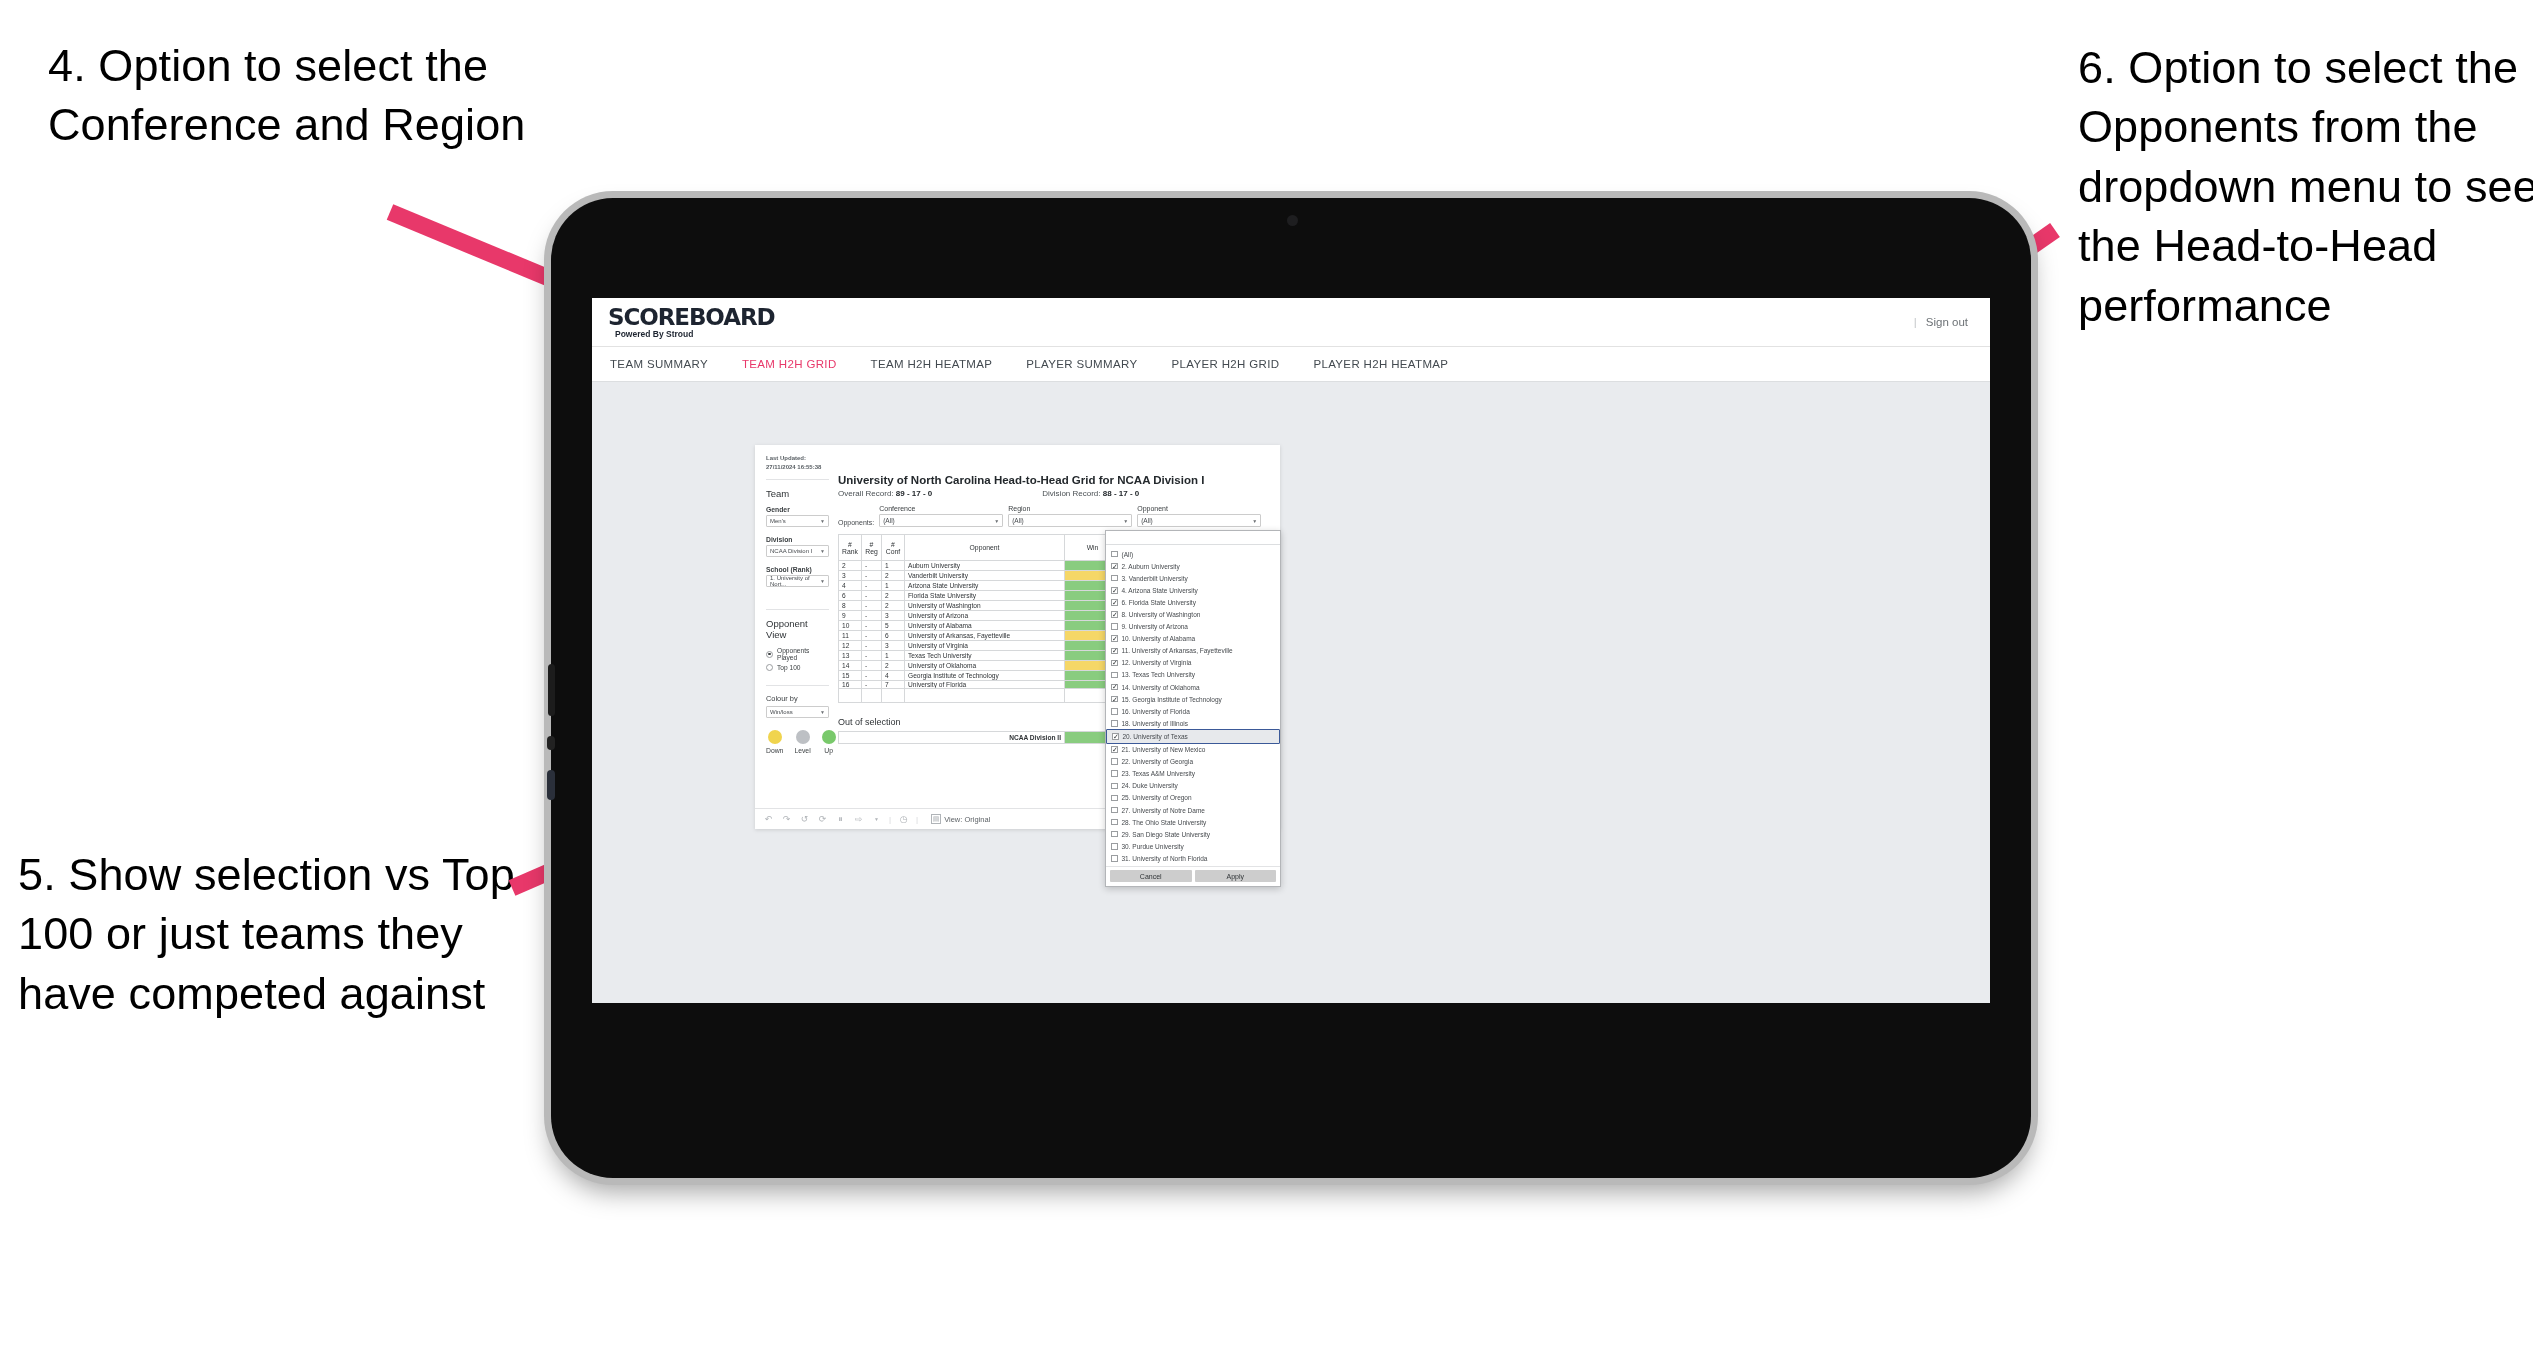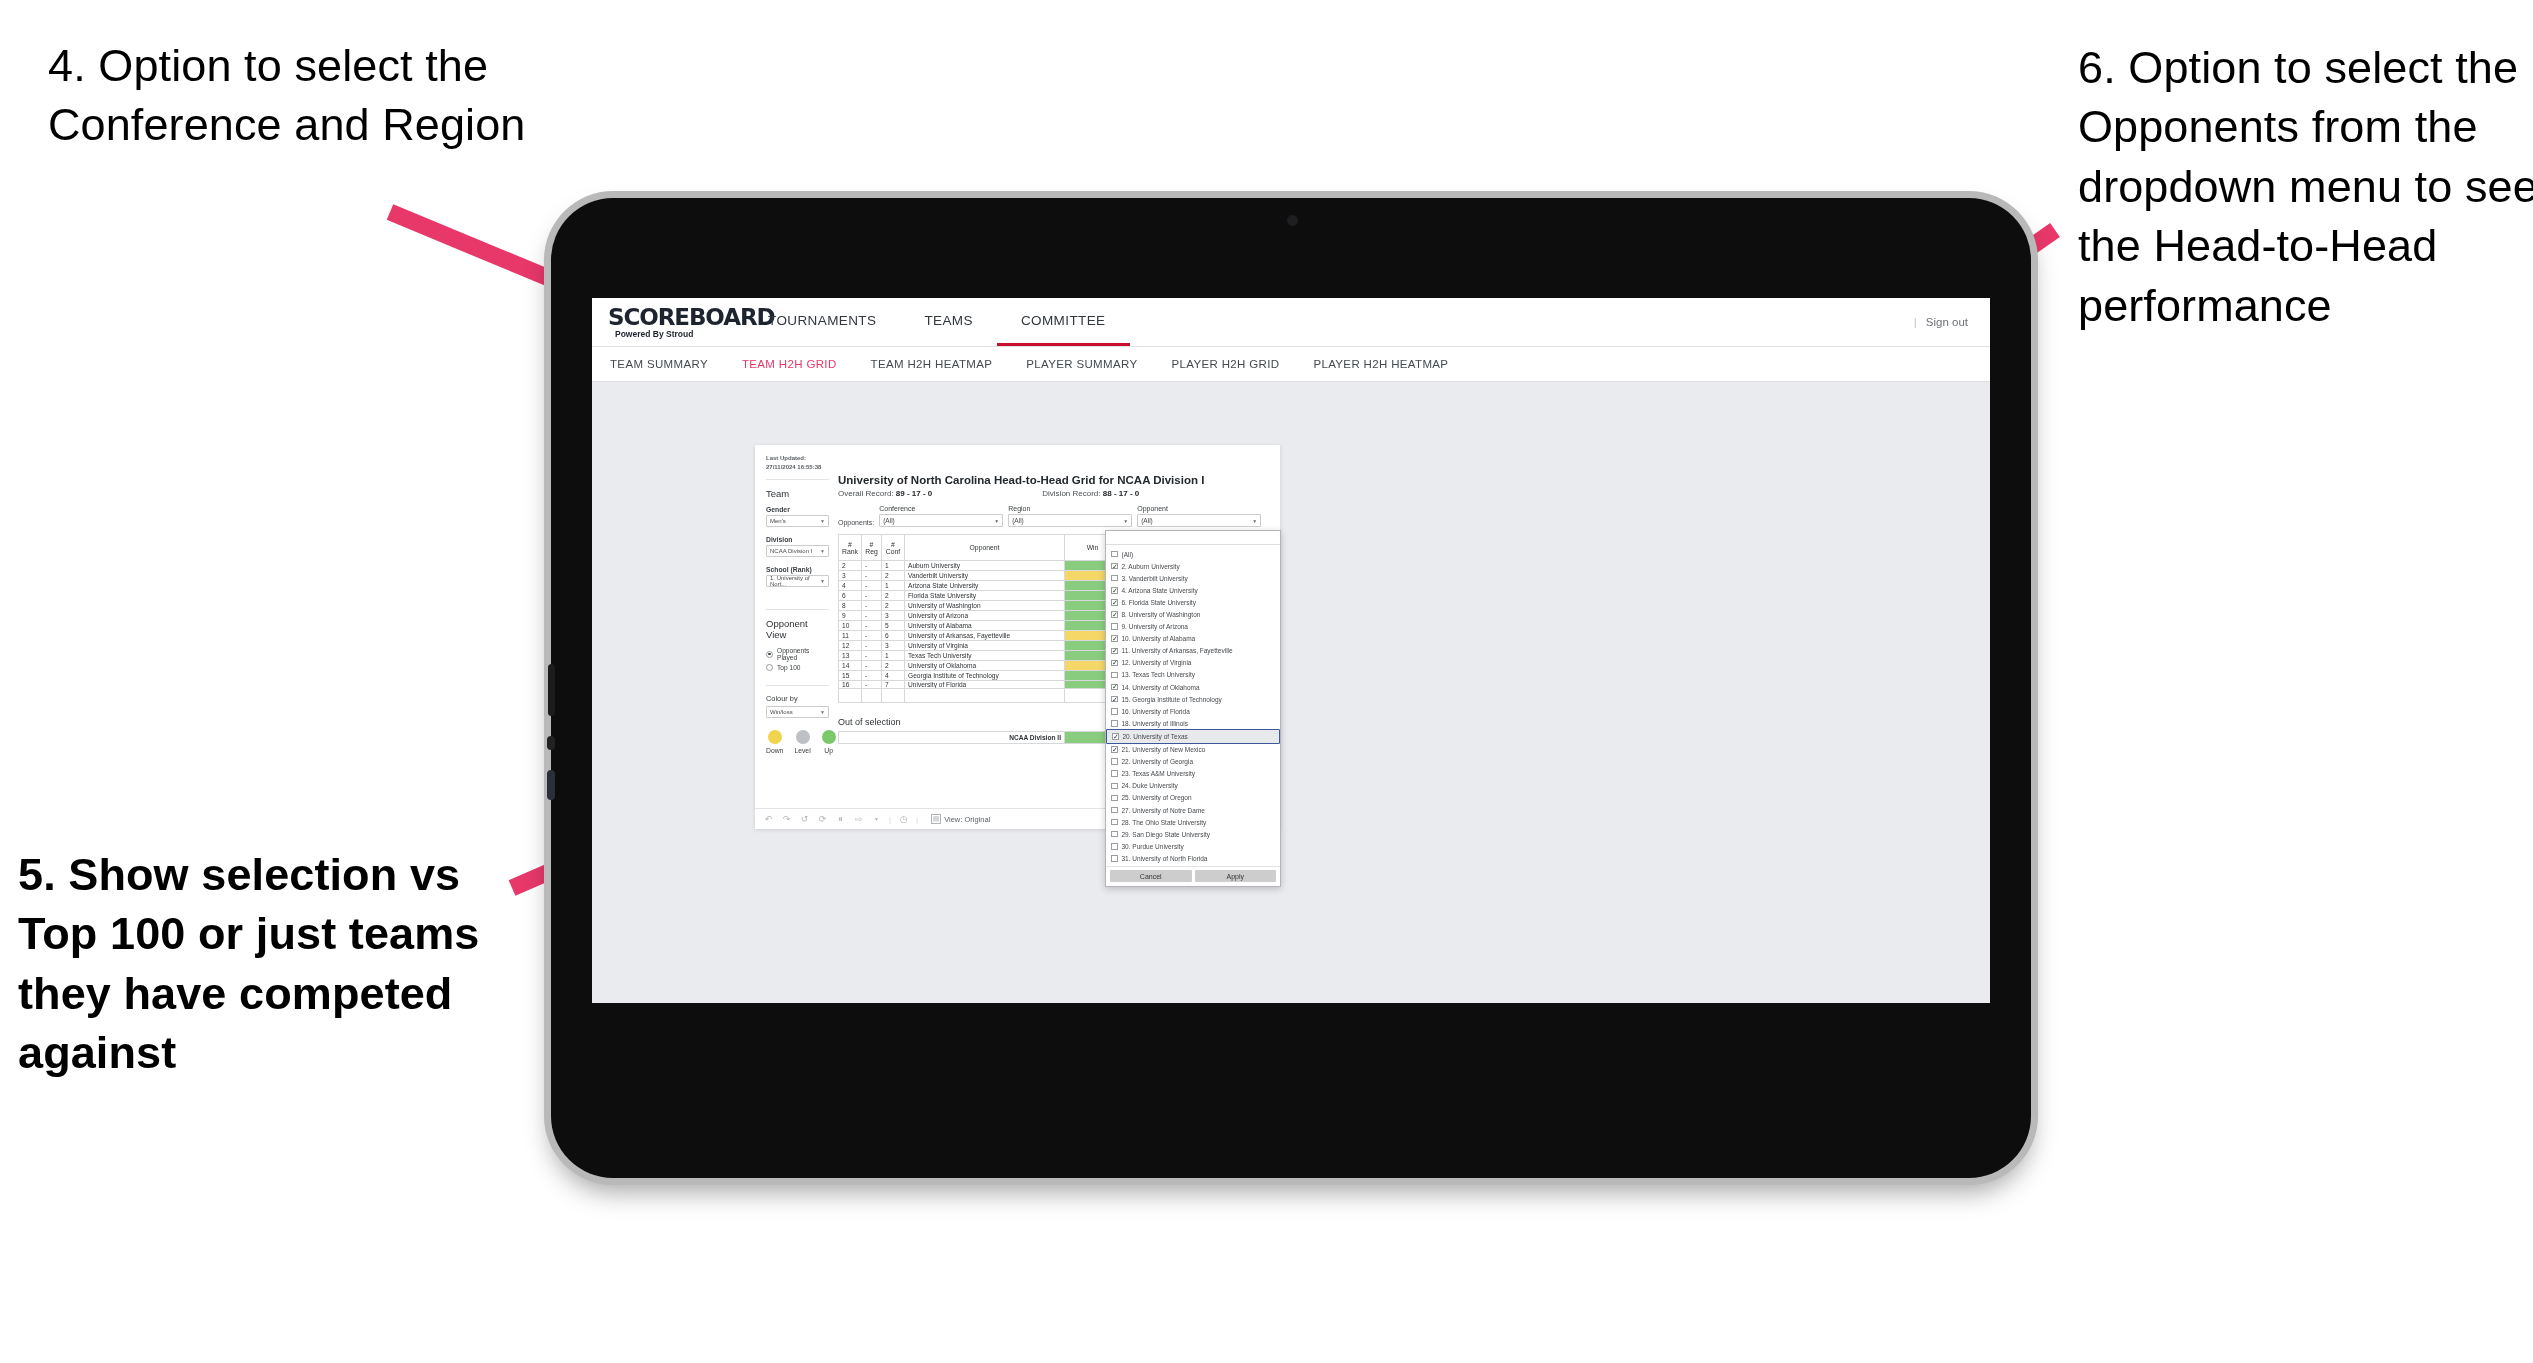--- a/index.html
+++ b/index.html
@@ -6,21 +6,21 @@
   body{
     width:2533px;height:1363px;background:#ffffff;overflow:hidden;
     font-family:"Liberation Sans",sans-serif;position:relative;
   }
   
   .anno{
     position:absolute;color:#000;font-size:45px;line-height:1.32;
     font-family:"Liberation Sans",sans-serif;font-weight:400;letter-spacing:.1px;
   }
   #anno-4{left:48px;top:36px;width:540px;}
-  #anno-5{left:18px;top:845px;width:530px;font-weight:bold;}
+  #anno-5{left:18px;top:845px;width:530px;}
   #anno-6{left:2078px;top:38px;width:470px;}
 
   .arrow-svg{position:absolute;left:0;top:0;width:2533px;height:1363px;pointer-events:none;}
 
   
   #tablet{
     position:absolute;left:551px;top:198px;width:1480px;height:980px;
     background:#0d0d0d;border-radius:62px;
     box-shadow:0 0 0 7px #b9b9b9, 0 14px 26px rgba(0,0,0,.35);
   }
@@ -154,25 +154,20 @@
   <div class="tab-btn" id="btn-cam"></div>
   <div class="tab-btn" id="btn-v1"></div>
   <div class="tab-btn" id="btn-v2"></div>
 
   <div id="screen">
 
     <div id="app-header">
       <div id="logo-block">
         <div id="logo-main">SCOREBOARD</div>
         <div id="logo-sub">Powered By Stroud</div>
-      </div>
-      <div class="topnav">
-        <div class="topnav-item">TOURNAMENTS</div>
-        <div class="topnav-item">TEAMS</div>
-        <div class="topnav-item active">COMMITTEE</div>
       </div>
       <div id="header-right">
         <span class="hr-div">|</span>
         <span>Sign out</span>
       </div>
     </div>
 
     <div id="subnav">
       <div class="subnav-item">TEAM SUMMARY</div>
       <div class="subnav-item active">TEAM H2H GRID</div>

